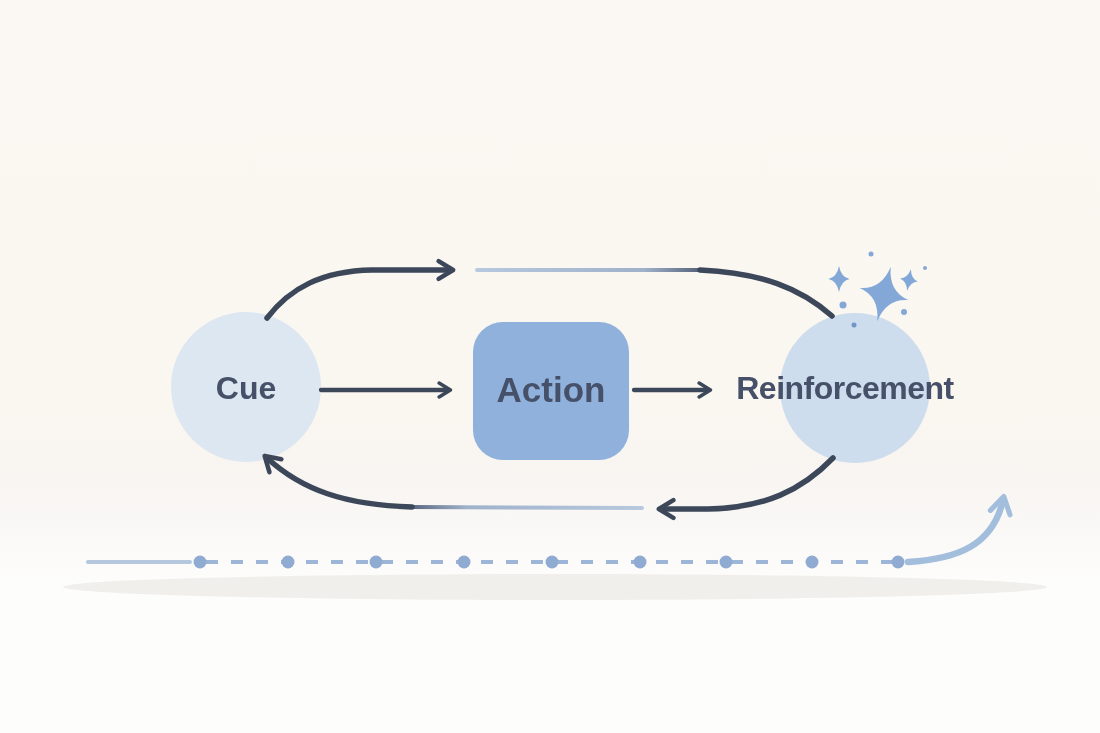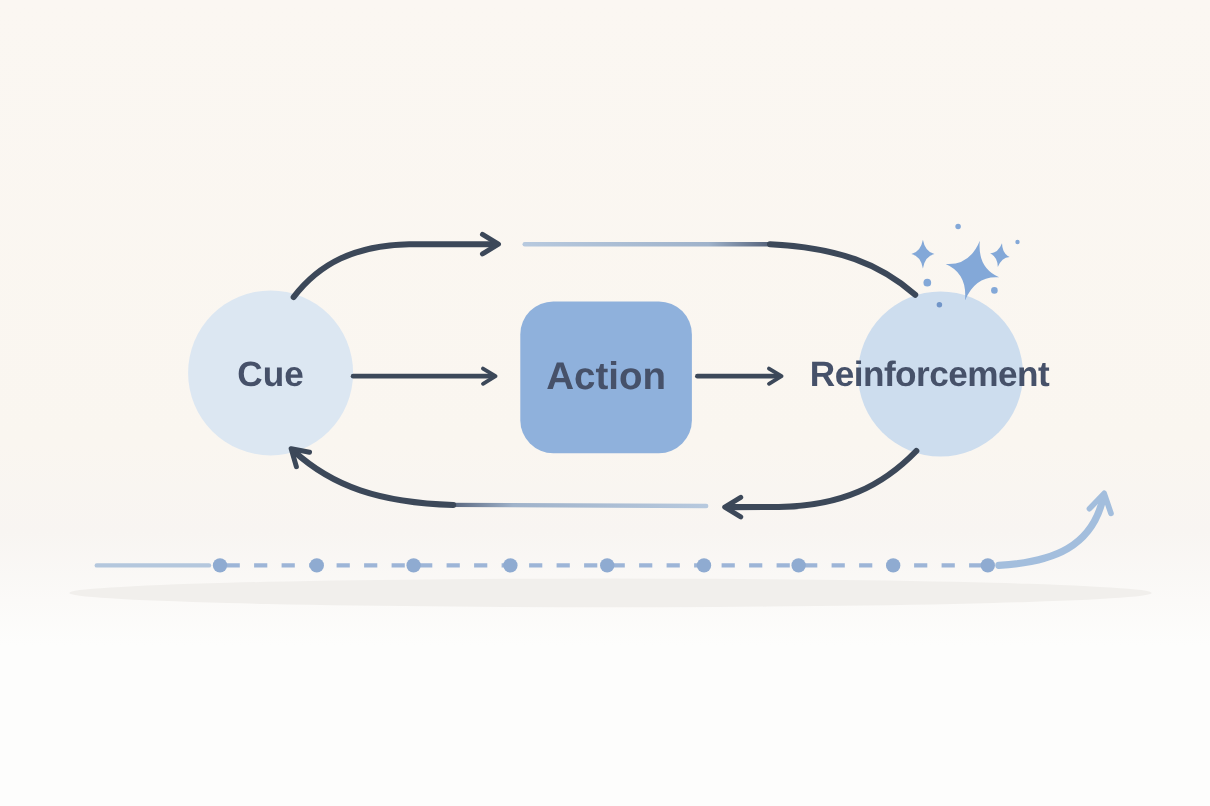--- a/index.html
+++ b/index.html
@@ -22,21 +22,21 @@
   body{
     width:1100px;height:733px;overflow:hidden;
     background:linear-gradient(180deg,
       var(--background_top) 0%,
       var(--background_mid) 55%,
       #f8f5f2 66%,
       var(--background_bottom) 80%,
       var(--background_bottom) 100%);
     font-family:"Liberation Sans",sans-serif;
   }
-  .canvas{position:relative;width:1100px;height:657px;}
+  .canvas{position:relative;width:1100px;height:657px;margin-top:48px;}
   svg{display:block;}
 
   .ground{fill:var(--shadow);}
 
   .dark-edge{fill:none;stroke:var(--dark_stroke);stroke-width:5.5;stroke-linecap:round;}
   .mid-arrow{fill:none;stroke:var(--dark_stroke);stroke-width:4.3;stroke-linecap:round;}
   .light-edge{fill:none;stroke-width:4;stroke-linecap:round;}
 
   .mk-dark{fill:none;stroke:var(--dark_stroke);stroke-width:3.6;stroke-linecap:round;stroke-linejoin:round;}
   .mk-light{fill:none;stroke:var(--up_arrow);stroke-width:3.6;stroke-linecap:round;stroke-linejoin:round;}

